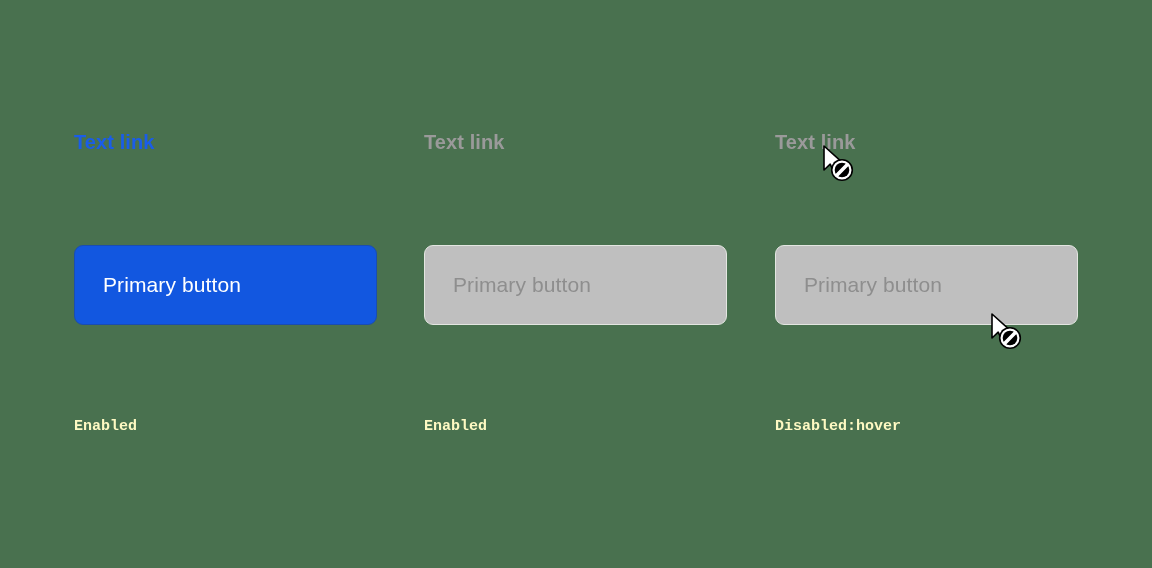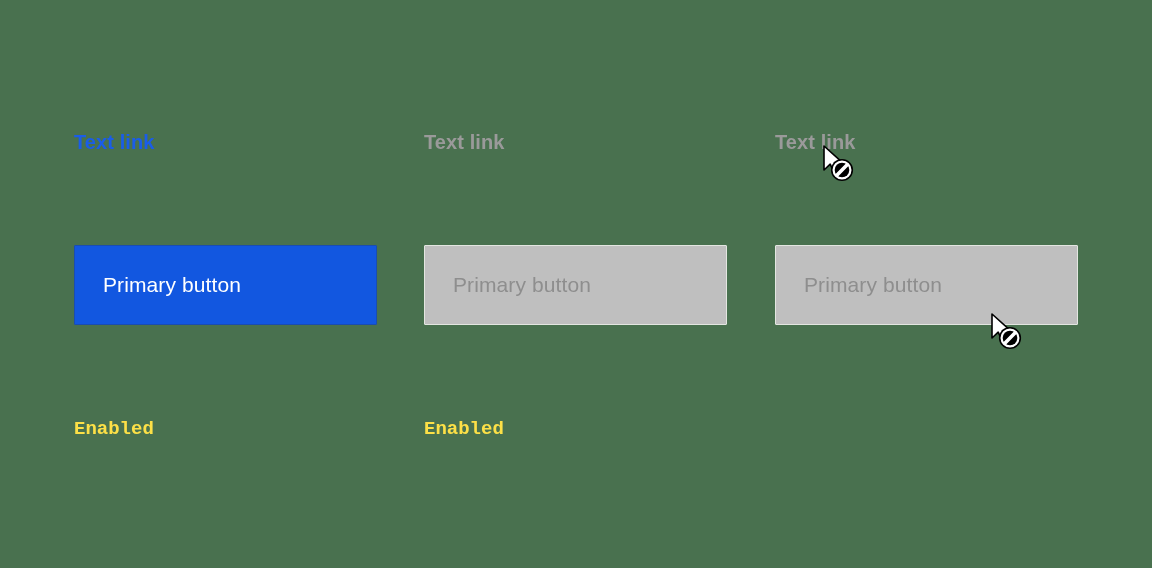--- a/index.html
+++ b/index.html
@@ -61,21 +61,21 @@
 
   
   .btn {
     position: absolute;
     top: 245px;
     left: 0;
     display: flex;
     align-items: center;
     height: 80px;
     padding: 16px 28px;
-    border-radius: 1px;
+    border-radius: 9px;
     font-family: "Liberation Sans", sans-serif;
     font-size: 21px;
     font-weight: 400;
     letter-spacing: 0.1px;
     white-space: nowrap;
     text-align: left;
   }
   .btn-enabled {
     width: 303px;
     background: #1257e0;
@@ -97,23 +97,23 @@
     color: #8e8e8e;
     cursor: not-allowed;
   }
 
   
   .caption {
     position: absolute;
     top: 418px;
     left: 0;
     font-family: "Liberation Mono", monospace;
-    font-size: 19px;
+    font-size: 15px;
     font-weight: 700;
-    color: #fde047;
+    color: #fef9c3;
     letter-spacing: 0px;
     white-space: nowrap;
     text-align: center;
   }
 
   
   .cursor {
     position: absolute;
     width: 44px;
     height: 44px;
@@ -141,20 +141,21 @@
     <button class="btn btn-disabled" disabled="">Primary button</button>
 
     <div class="caption">Enabled</div>
   </div>
 
   <div class="column col-2">
     <a class="text-link disabled-hover">Text link</a>
 
     <button class="btn btn-disabled-hover" disabled="">Primary button</button>
 
+    <div class="caption">Disabled:hover</div>
   </div>
 
   <div class="cursor cursor-link">
     <svg width="44" height="44" viewBox="0 0 44 44" xmlns="http://www.w3.org/2000/svg">
 
       <path d="M6 2 L6 26 L12.2 20.2 L16.4 29.6 L20.6 27.8 L16.4 18.6 L24.5 18.6 Z" fill="#ffffff" stroke="#000000" stroke-width="1.6" stroke-linejoin="round"></path>
 
       <g transform="translate(13,15)">
         <circle cx="11" cy="11" r="10.3" fill="#ffffff" stroke="#000000" stroke-width="1.6"></circle>
         <circle cx="11" cy="11" r="7.3" fill="#000000"></circle>

